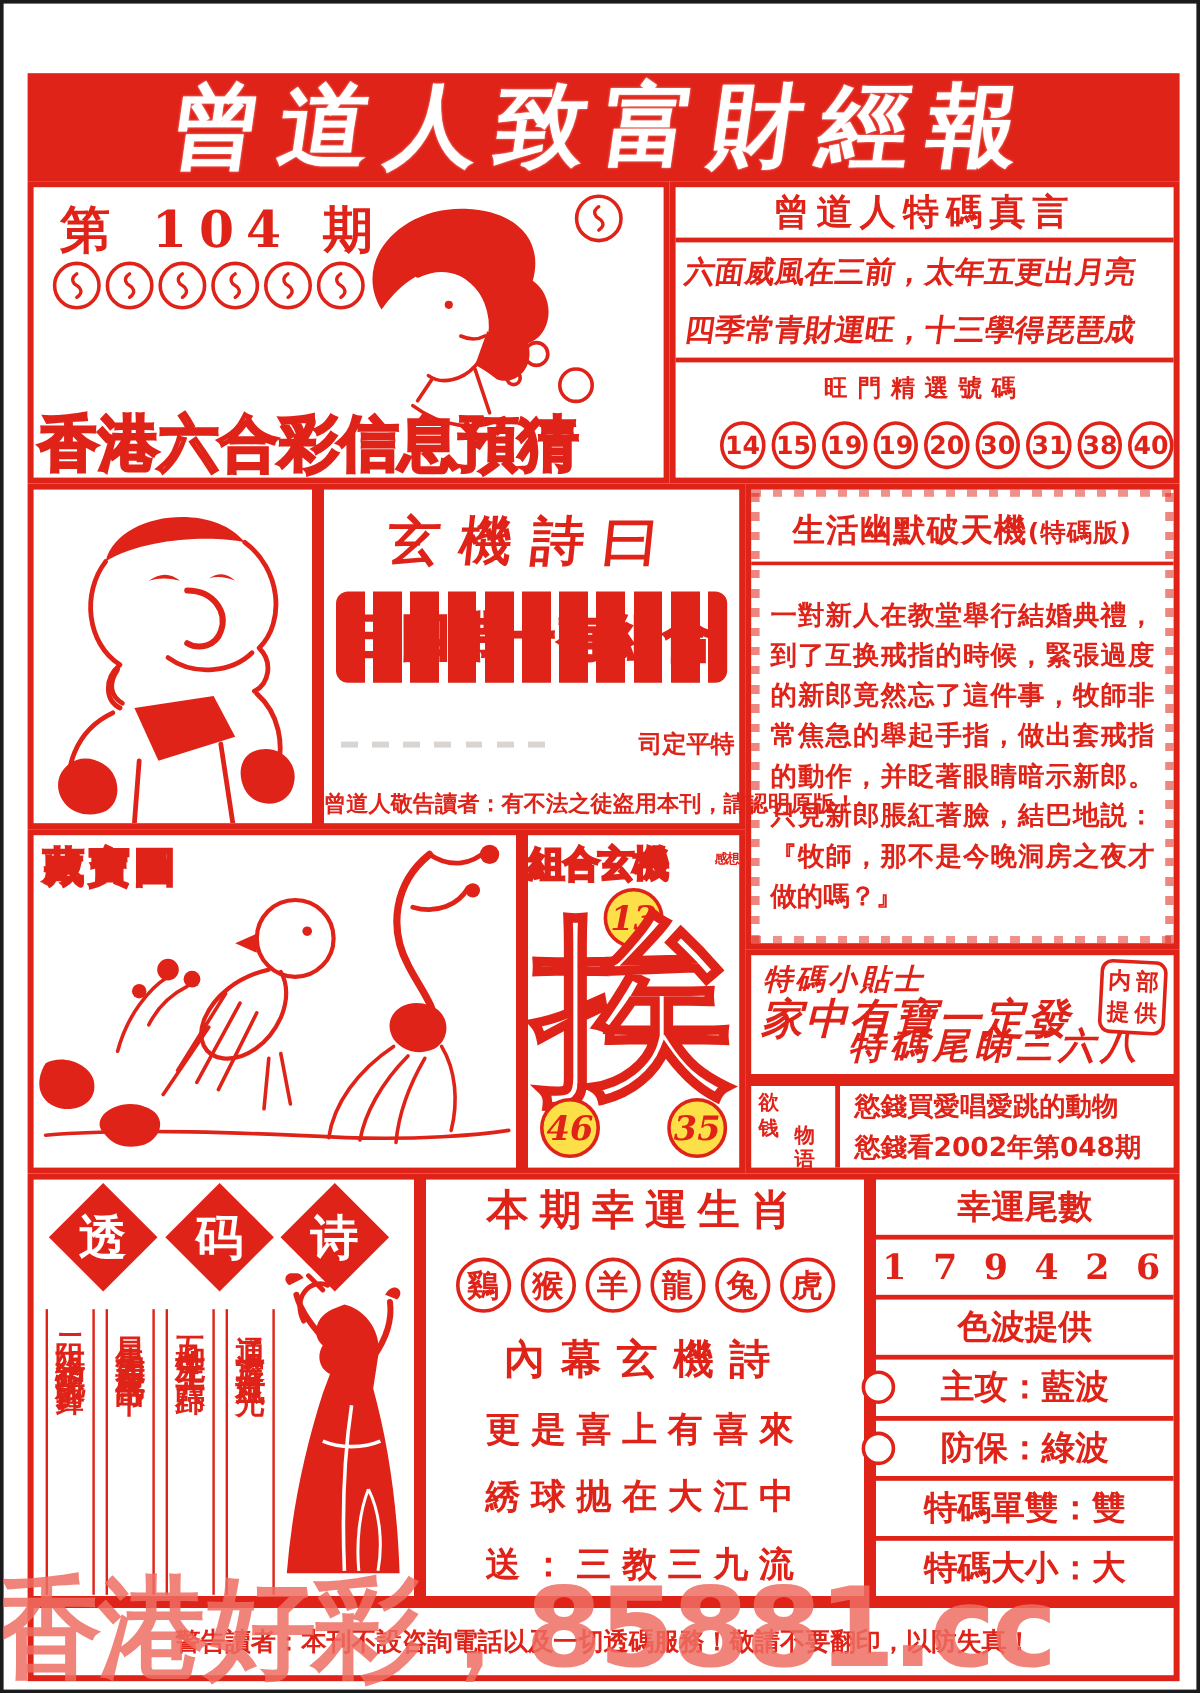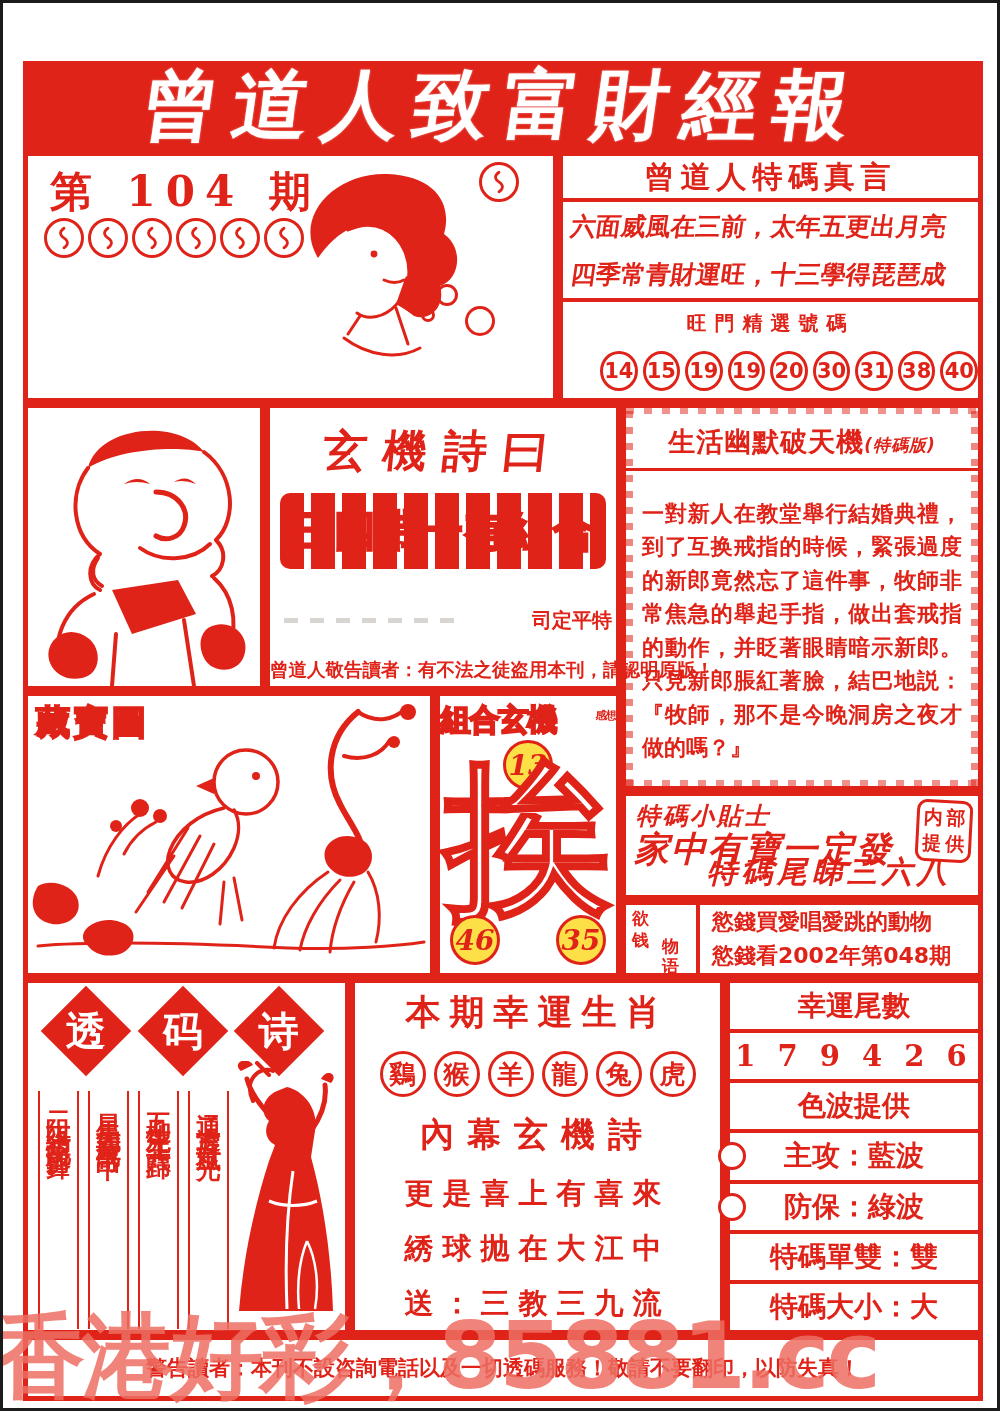--- a/index.html
+++ b/index.html
@@ -61,21 +61,21 @@
     font-size:18.5px; font-weight:bold; white-space:nowrap; }
 
   
   .humor-box{ left:618px; top:400px; width:362px; height:388px; }
   .motif-v{ position:absolute; top:0; width:7px; height:100%;
     background:repeating-linear-gradient(0deg, rgba(224,35,24,.55) 0 7px, transparent 7px 16px); }
   .motif-h{ position:absolute; left:0; height:6px; width:100%;
     background:repeating-linear-gradient(90deg, rgba(224,35,24,.5) 0 8px, transparent 8px 18px); }
   .humor-title{ margin-top:16px; text-align:center; font-size:27px; font-weight:bold;
     padding-bottom:8px; border-bottom:3px solid var(--red); letter-spacing:1px; }
-  .humor-title .suffix{ font-size:17px;font-style:italic; }
+  .humor-title .suffix{ font-size:21px; }
   .humor-body{ padding:26px 16px 0 16px; font-size:22px; font-weight:bold; line-height:1.52;
     text-align:justify; }
 
   
   .treasure-box{ left:20px; top:688px; width:412px; height:287px; overflow:hidden; }
   .treasure-title{ position:absolute; left:8px; top:4px; font-size:34px; letter-spacing:4px; z-index:2; }
   .combo-box{ left:432px; top:688px; width:186px; height:287px; }
   .combo-title{ text-align:center; margin-top:4px; font-size:30px; white-space:nowrap; letter-spacing:-1px; }
   .combo-title sup{ font-size:11px; -webkit-text-stroke:0; color:var(--red);padding-left:39px; }
   .combo-ball{ width:50px; height:50px; border:3px solid var(--red); border-radius:50%;
@@ -113,21 +113,21 @@
     display:flex; align-items:center; justify-content:center; }
   .tile span{ transform:rotate(-45deg); color:#fff; font-size:40px; font-weight:bold; }
   .poem-area{ position:absolute; left:10px; top:108px; height:238px; display:flex;
     flex-direction:row-reverse; gap:9px; }
   .poem-col{ writing-mode:vertical-rl; text-orientation:upright; font-size:25px; font-weight:bold;
     font-family:"DejaVu Serif",serif; letter-spacing:7px; border-left:2px solid var(--red);
     border-right:2px solid var(--red); padding:2px 2px; }
   .priest{ position:absolute; right:0; top:78px; }
 
   .lucky-box{ left:347px; top:975px; width:375px; height:357px; display:flex;
-    flex-direction:column; justify-content:space-between; align-items:center; padding:6px 0; }
+    flex-direction:column; justify-content:flex-end; align-items:center; padding:6px 0;gap:16px; }
   .lucky-title{ font-size:35px; font-weight:bold; letter-spacing:9px; white-space:nowrap; }
   .zodiac-row{ display:flex; gap:8px; }
   .zodiac-ball{ width:46px; height:46px; border:3px solid var(--red); border-radius:50%;
     display:flex; align-items:center; justify-content:center; font-size:26px; font-weight:bold; }
   .inner-title{ font-size:34px; font-weight:bold; letter-spacing:13px; white-space:nowrap; }
   .inner-line{ font-size:29px; font-weight:bold; letter-spacing:9px; white-space:nowrap; }
 
   .tail-box{ left:722px; top:975px; width:258px; height:357px; display:flex; flex-direction:column; }
   .tail-row{ flex:1; display:flex; align-items:center; justify-content:center;
     border-bottom:4px solid var(--red); font-size:28px; font-weight:bold; position:relative;
@@ -202,20 +202,21 @@
       <svg width="250" height="238" viewBox="0 0 250 238">
         <path class="fl" d="M70,100 C45,60 85,14 140,16 C185,18 205,44 196,76 C216,90 212,122 192,128 C198,148 182,164 166,158 L150,146 C170,116 160,92 144,78 C118,54 90,72 70,100 Z"></path>
         <path class="st" stroke-width="3" d="M100,72 C126,60 148,72 157,94 C165,114 160,134 148,147 C137,159 120,163 109,155"></path>
         <circle class="fl" cx="126" cy="96" r="3.4"></circle>
         <path class="st" stroke-width="3" d="M136,122 q11,5 20,0"></path>
         <path class="st" stroke-width="3" d="M148,150 L160,186 M112,158 L100,176"></path>
         <path class="fl" d="M158,118 l22,14 l-12,26 l-20,-12 z"></path>
         <path class="st" stroke-width="3" d="M96,180 C120,198 150,202 172,190"></path>
       </svg>
     </div>
+    <div class="subtitle">香港六合彩信息預猜</div>
   </div>
 
   <div class="box maxims-box">
     <div class="maxims-title">曾道人特碼真言</div>
     <div class="maxim-line">六面威風在三前，太年五更出月亮</div>
     <div class="maxim-line">四季常青財運旺，十三學得琵琶成</div>
     <div class="hot-title">旺門精選號碼</div>
     <div class="hot-row">
       <span class="num-ball">14</span>
       <span class="num-ball">15</span>

